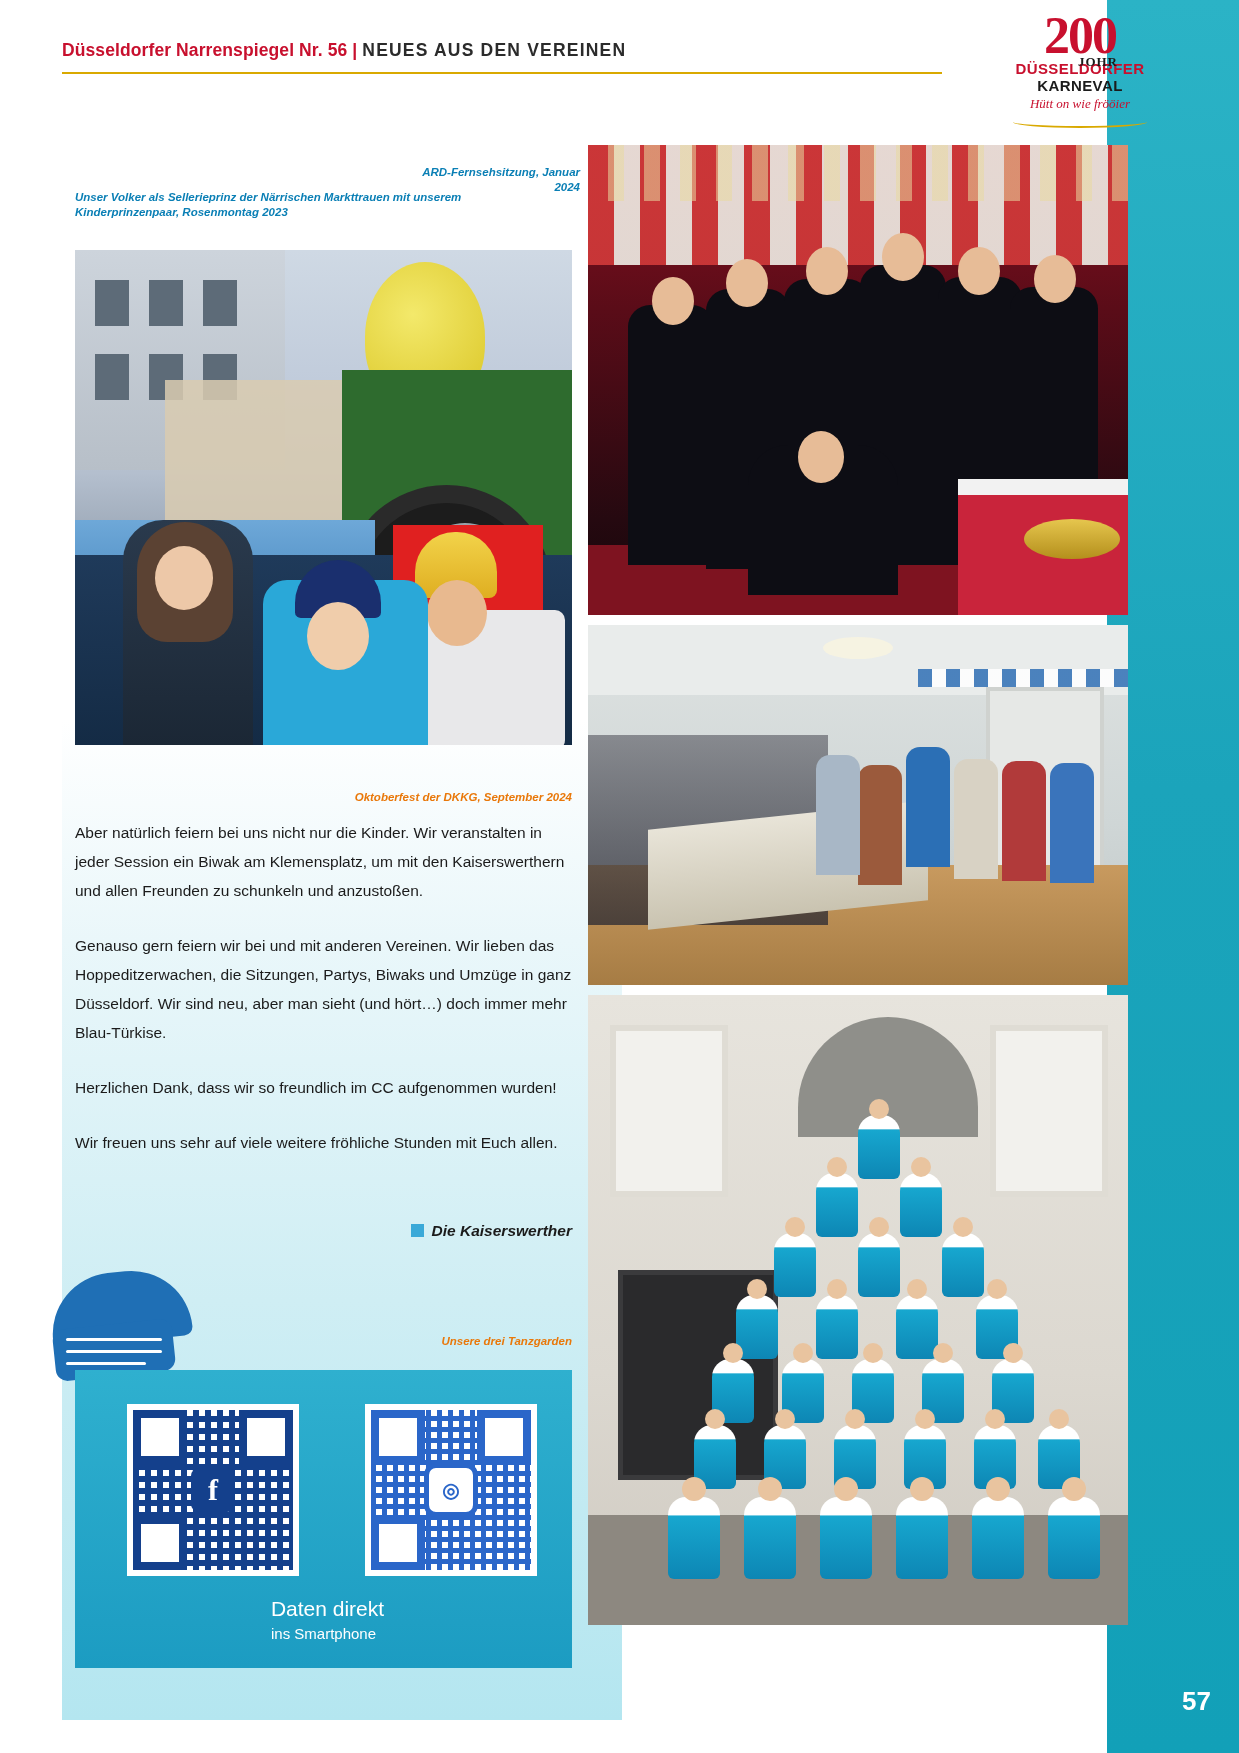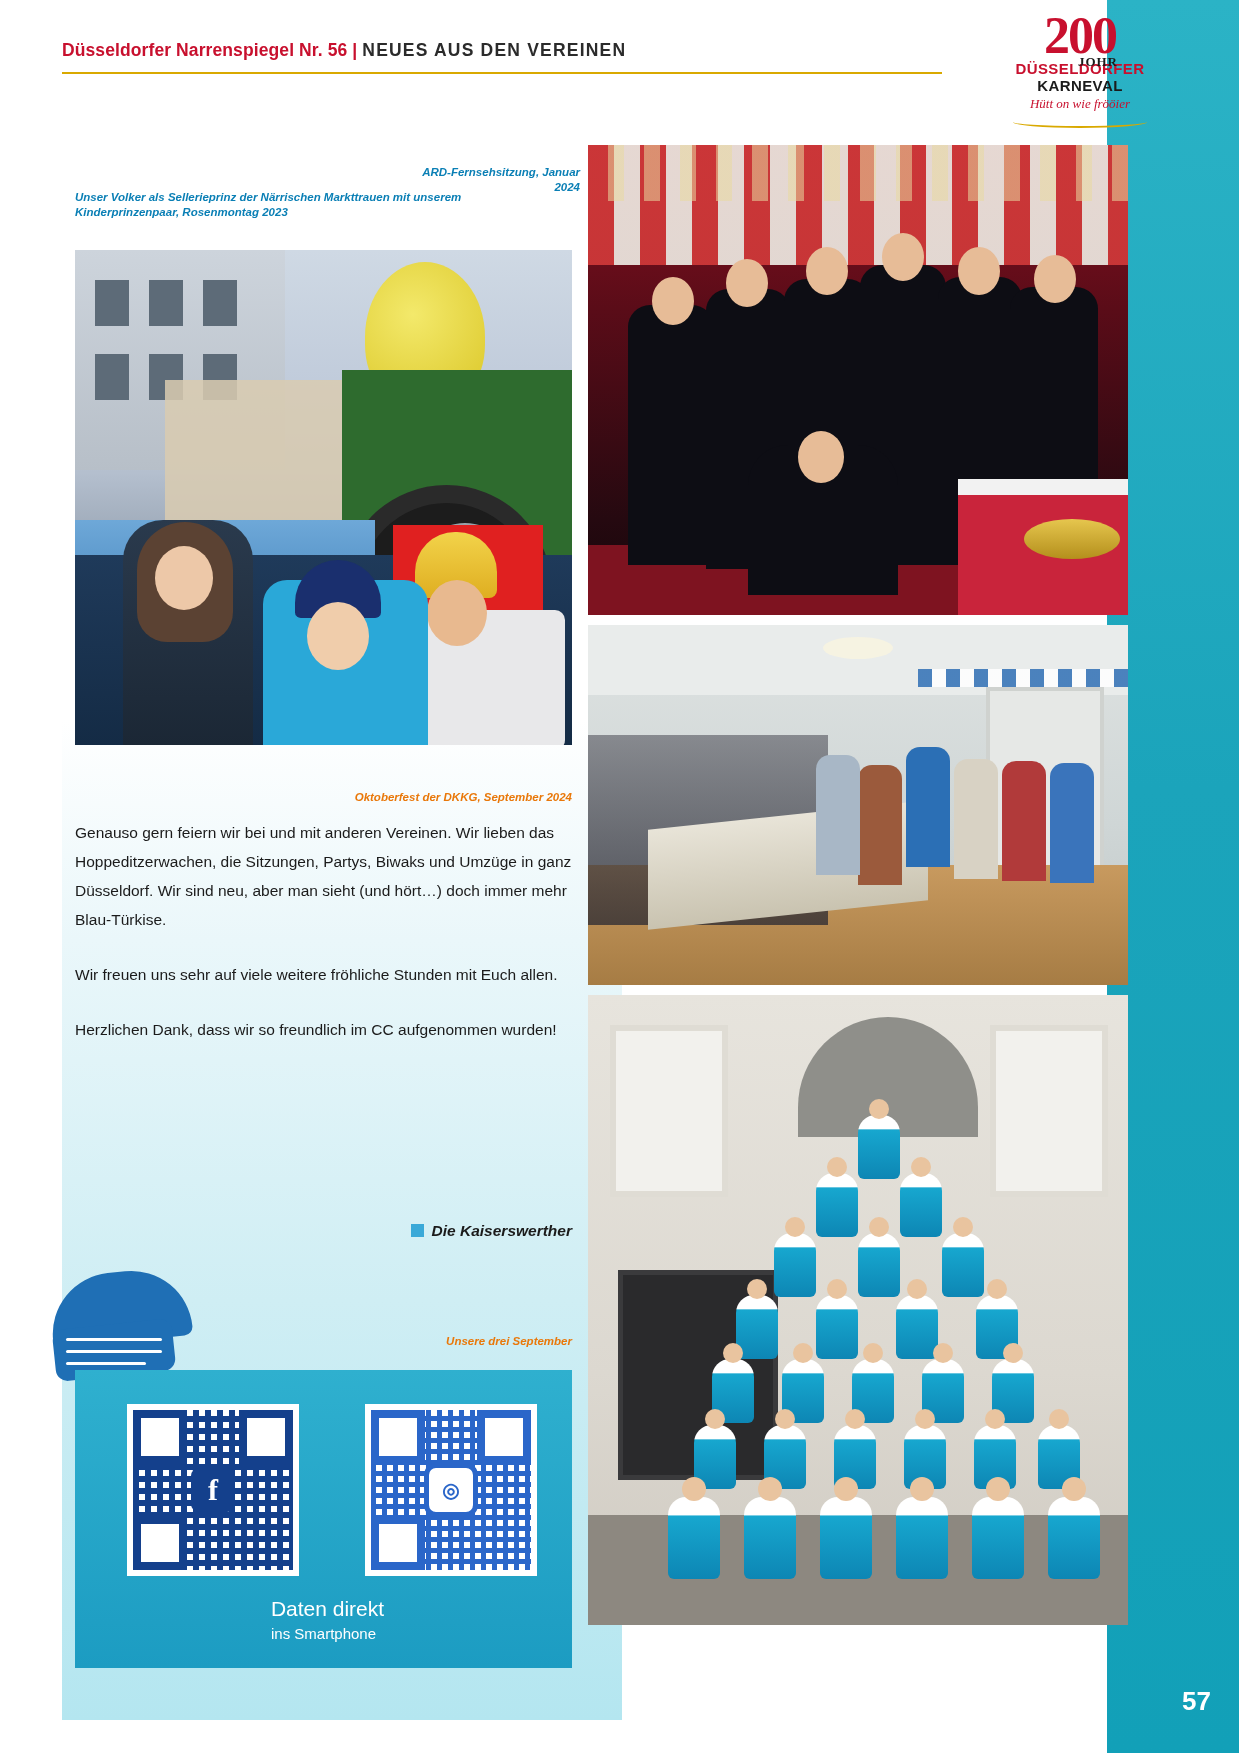--- a/index.html
+++ b/index.html
@@ -268,21 +268,21 @@
     <div class="l3">Hütt on wie frööier</div>
     <div class="swoosh"></div>
   </div>
 
   <div class="cap cap-blue" style="left:75px;top:190px;width:400px;">Unser Volker als Sellerieprinz der Närrischen Markttrauen mit unserem Kinderprinzenpaar, Rosenmontag 2023</div>
 
   <div class="cap cap-blue" style="left:410px;top:165px;width:170px;text-align:right;">ARD-Fernsehsitzung, Januar 2024</div>
 
   <div class="cap cap-orange" style="left:300px;top:790px;width:272px;text-align:right;">Oktoberfest der DKKG, September 2024</div>
 
-  <div class="cap cap-orange" style="left:330px;top:1334px;width:242px;text-align:right;">Unsere drei September</div>
+  <div class="cap cap-orange" style="left:330px;top:1334px;width:242px;text-align:right;">Unsere drei Tanzgarden</div>
 
   <div class="photo" id="photo-prince">
     <div class="p1-sky"></div>
     <div class="p1-build"></div>
     <div class="p1-win" style="left:20px;top:30px;width:34px;height:46px;"></div>
     <div class="p1-win" style="left:74px;top:30px;width:34px;height:46px;"></div>
     <div class="p1-win" style="left:128px;top:30px;width:34px;height:46px;"></div>
     <div class="p1-win" style="left:20px;top:104px;width:34px;height:46px;"></div>
     <div class="p1-win" style="left:74px;top:104px;width:34px;height:46px;"></div>
     <div class="p1-win" style="left:128px;top:104px;width:34px;height:46px;"></div>
@@ -414,23 +414,24 @@
       <div class="p4-head" style="left:-26px;top:362px;width:24px;height:24px;"></div>
       <div class="p4-head" style="left:50px;top:362px;width:24px;height:24px;"></div>
       <div class="p4-head" style="left:126px;top:362px;width:24px;height:24px;"></div>
       <div class="p4-head" style="left:202px;top:362px;width:24px;height:24px;"></div>
       <div class="p4-head" style="left:278px;top:362px;width:24px;height:24px;"></div>
       <div class="p4-head" style="left:354px;top:362px;width:24px;height:24px;"></div>
     </div>
   </div>
 
   <div class="body-col">
+    <p>Aber natürlich feiern bei uns nicht nur die Kinder. Wir veranstalten in jeder Session ein Biwak am Klemensplatz, um mit den Kaiserswerthern und allen Freunden zu schunkeln und anzustoßen.</p>
     <p>Genauso gern feiern wir bei und mit anderen Vereinen. Wir lieben das Hoppeditzerwachen, die Sitzungen, Partys, Biwaks und Umzüge in ganz Düsseldorf. Wir sind neu, aber man sieht (und hört…) doch immer mehr Blau-Türkise.</p>
+    <p>Herzlichen Dank, dass wir so freundlich im CC aufgenommen wurden!</p>
     <p>Wir freuen uns sehr auf viele weitere fröhliche Stunden mit Euch allen.</p>
-    <p>Herzlichen Dank, dass wir so freundlich im CC aufgenommen wurden!</p>
   </div>
 
   <div class="signature">
     <div>
       <span class="sig-square"></span><span>Die Kaiserswerther</span>
     </div>
   </div>
 
   <div class="jester">
     <div class="j-fan"></div>

